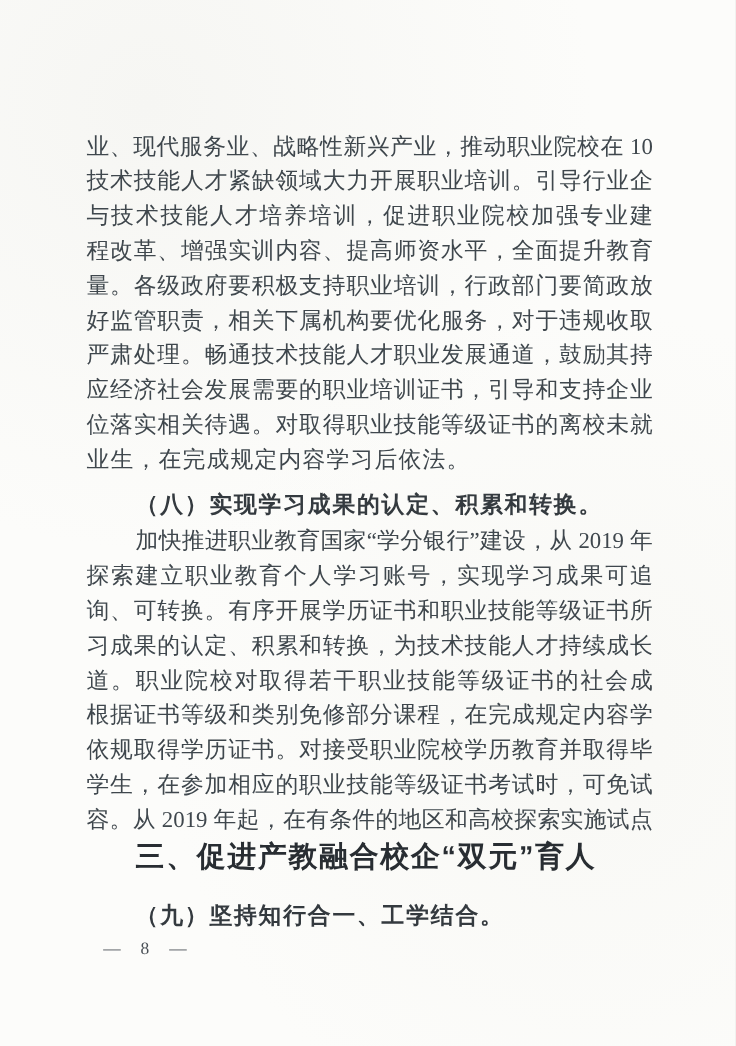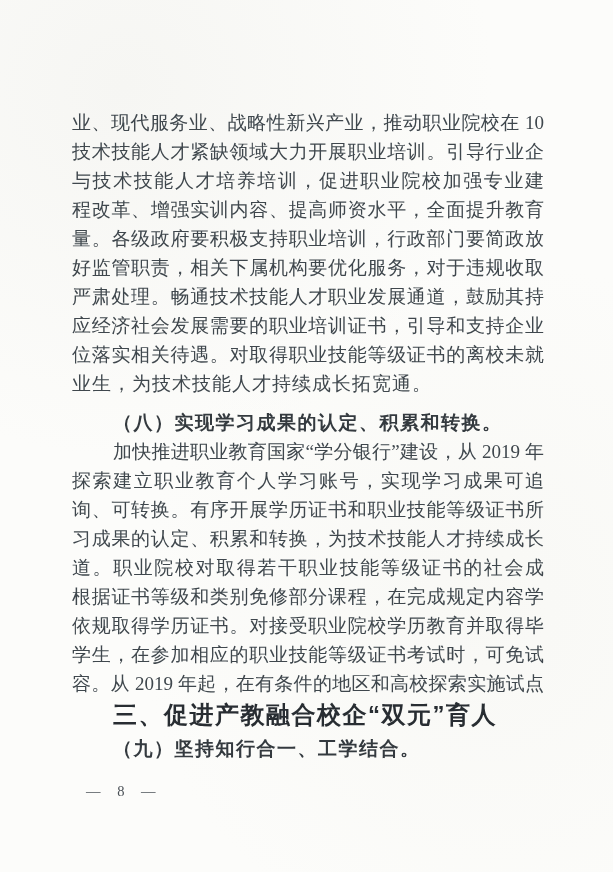--- a/index.html
+++ b/index.html
@@ -44,23 +44,23 @@
     letter-spacing: 0;
   }
   
   .indent { text-indent: 41px; }
   
   .kai {
     font-weight: 600;
     color: #343a3f;
     letter-spacing: 1.5px;
   }
-  .gap10 { margin-top: 10px; }
+  .gap10 { margin-top: 10px; font-family: Liberation Mono, monospace; }
   .gap2  { margin-top: 2px; }
-  .gap3  { margin-top: 5px; }
+  .gap3  { margin-top: 20px; }
   
   .heading {
     font-family: Liberation Sans, sans-serif;
     font-weight: bold;
     font-size: 24px;
     color: #282d32;
     letter-spacing: 1.5px;
   }
   .footer {
     position: absolute;
@@ -81,21 +81,21 @@
     <div class="para">
       <div class="ln j">业、现代服务业、战略性新兴产业，推动职业院校在 10 个左右</div>
       <div class="ln j">技术技能人才紧缺领域大力开展职业培训。引导行业企业深度参</div>
       <div class="ln j">与技术技能人才培养培训，促进职业院校加强专业建设、深化课</div>
       <div class="ln j">程改革、增强实训内容、提高师资水平，全面提升教育教学质</div>
       <div class="ln j">量。各级政府要积极支持职业培训，行政部门要简政放权并履行</div>
       <div class="ln j">好监管职责，相关下属机构要优化服务，对于违规收取费用的要</div>
       <div class="ln j">严肃处理。畅通技术技能人才职业发展通道，鼓励其持续获得适</div>
       <div class="ln j">应经济社会发展需要的职业培训证书，引导和支持企业等用人单</div>
       <div class="ln j">位落实相关待遇。对取得职业技能等级证书的离校未就业高校毕</div>
-      <div class="ln">业生，为技术技能人才持续成长拓宽通。</div>
+      <div class="ln">业生，在完成规定内容学习后依法。</div>
     </div>
 
     <div class="para gap10">
       <div class="ln kai indent">（八）实现学习成果的认定、积累和转换。</div>
     </div>
 
     <div class="para">
       <div class="ln j indent">加快推进职业教育国家“学分银行”建设，从 2019 年开始，</div>
       <div class="ln j">探索建立职业教育个人学习账号，实现学习成果可追溯、可查</div>
       <div class="ln j">询、可转换。有序开展学历证书和职业技能等级证书所体现的学</div>

